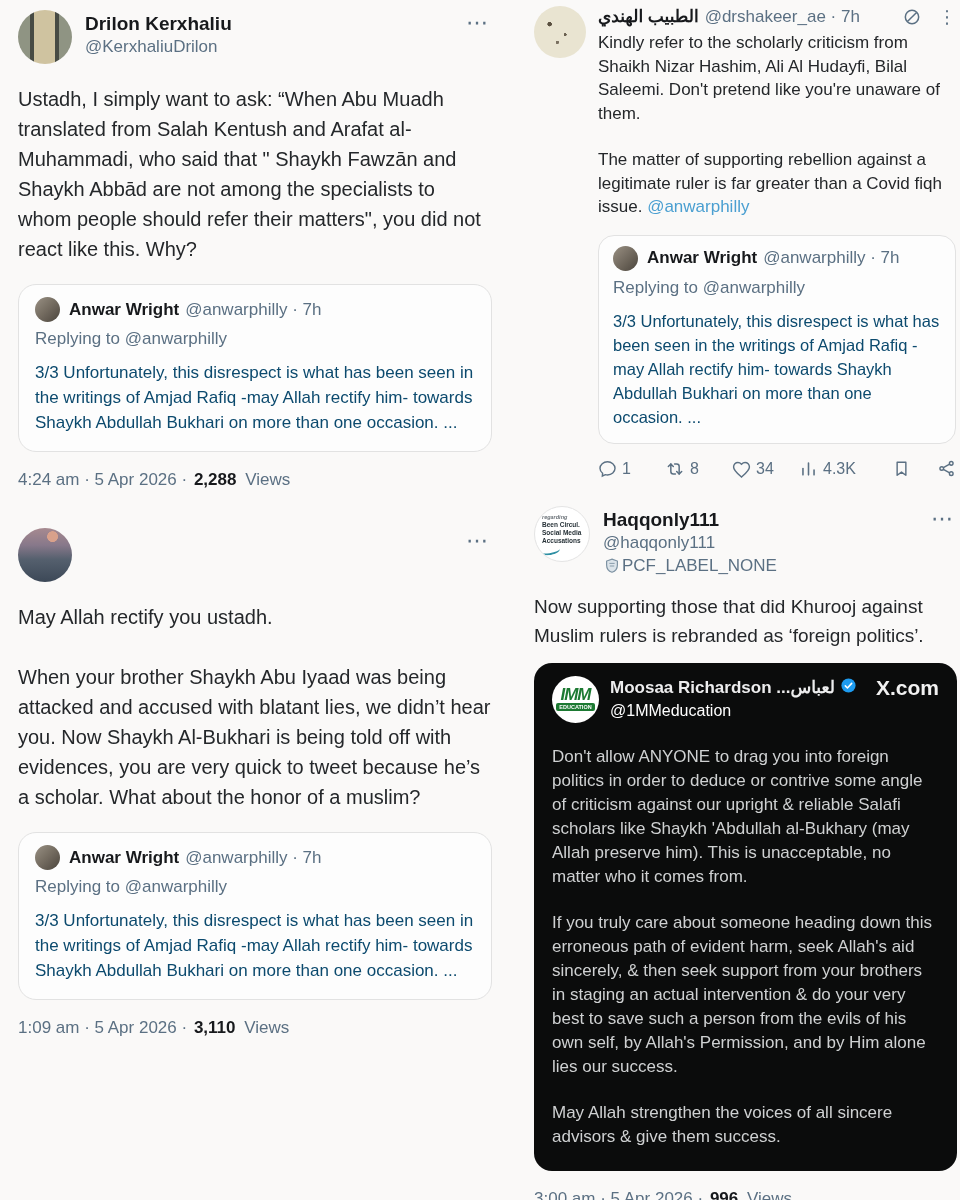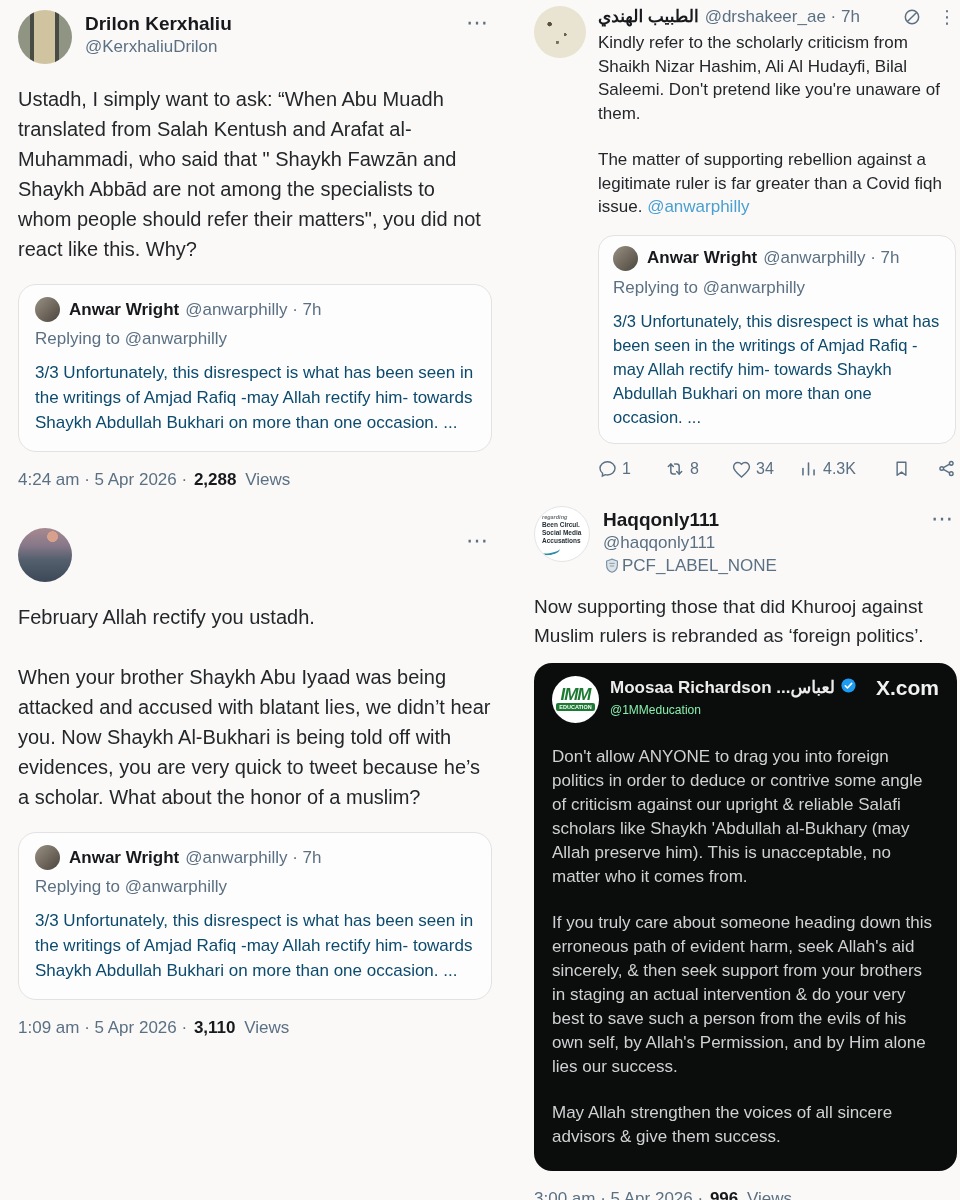--- a/index.html
+++ b/index.html
@@ -90,21 +90,21 @@
   .imm-av{width:47px;height:47px;border-radius:50%;background:#fff;flex:0 0 auto;
           display:flex;flex-direction:column;align-items:center;justify-content:center;overflow:hidden;}
   .imm-top{font-size:17px;font-weight:bold;color:#1d7a33;letter-spacing:-1px;line-height:16px;font-style:italic;}
   .imm-bot{font-size:5.5px;font-weight:bold;color:#fff;background:#1d7a33;padding:1px 3px;border-radius:2px;line-height:6px;}
   .dc-names{margin-left:11px;min-width:0;flex:1;}
   .dc-nrow{display:flex;align-items:center;}
   .dc-name{font-size:17px;font-weight:bold;color:#ededee;line-height:21px;
            white-space:nowrap;overflow:hidden;max-width:225px;}
   .badge{margin-left:5px;flex:0 0 auto;}
   .dc-site{margin-left:auto;font-size:21px;font-weight:bold;color:#f2f2f2;padding-left:10px;}
-  .dc-handle{font-size:12px;color:#86efac;line-height:21px;}
+  .dc-handle{font-size:16px;color:#ffffff;line-height:21px;}
   .dc-body p{margin:22px 0 0;font-size:17px;line-height:24px;color:#cfd1d2;}
 
   .arabic{direction:rtl;unicode-bidi:embed;}
 </style>
 </head>
 <body>
 
 <div class="col col-left">
 
   <div class="tweet">
@@ -136,21 +136,21 @@
       <span class="vlabel">Views</span>
     </div>
   </div>
 
   <div class="tweet">
     <div class="t-header">
       <div class="avatar-lg av-abd"></div>
       <div class="more-h">⋯</div>
     </div>
     <div class="t-body">
-      <p>February Allah rectify you ustadh.</p>
+      <p>May Allah rectify you ustadh.</p>
       <p>When your brother Shaykh Abu Iyaad was being attacked and accused with blatant lies, we didn’t hear you. Now Shaykh Al-Bukhari is being told off with evidences, you are very quick to tweet because he’s a scholar. What about the honor of a muslim?</p>
     </div>
 
     <div class="quote-card">
       <div class="q-header">
         <div class="avatar-sm av-anwar"></div>
         <span class="q-name">Anwar Wright</span>
         <span class="q-handle">@anwarphilly · 7h</span>
       </div>
       <div class="q-replying">Replying to @anwarphilly</div>

